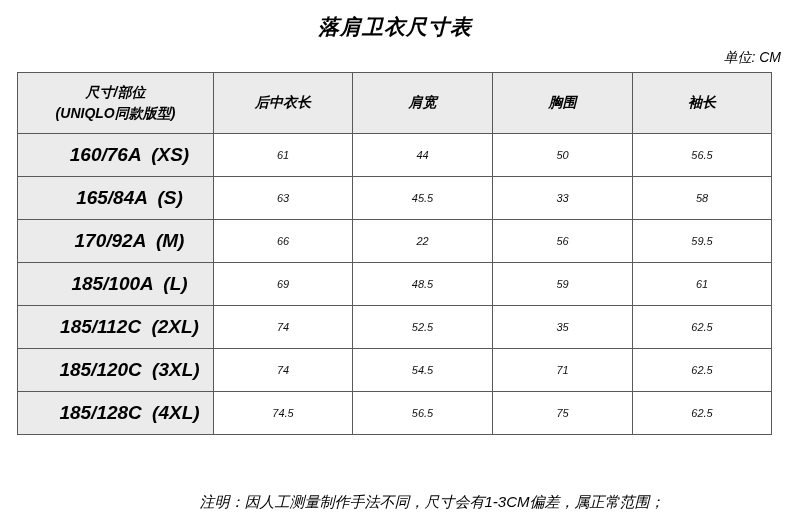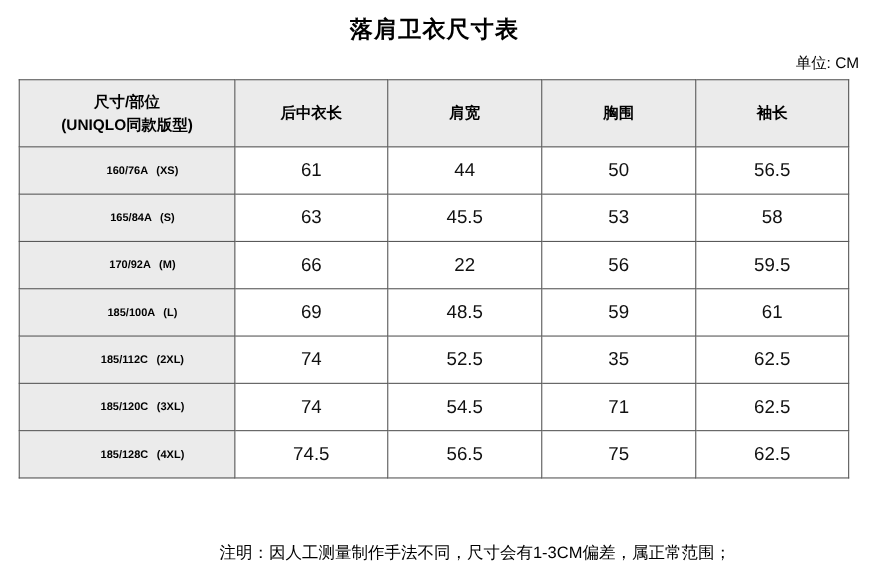--- a/index.html
+++ b/index.html
@@ -8,20 +8,21 @@
     background: #ffffff;
     font-family: "Liberation Sans", "DejaVu Sans", sans-serif;
     color: #000000;
   }
   .page {
     position: relative;
     width: 790px;
     height: 520px;
     background: #ffffff;
     overflow: hidden;
+    font-style: italic;
   }
   .title {
     position: absolute;
     top: 13px;
     left: 0;
     width: 100%;
     text-align: center;
     font-size: 21px;
     font-weight: bold;
     letter-spacing: 1px;
@@ -51,28 +52,28 @@
   table.size-table thead tr { height: 61px; margin-top: 25px; }
   table.size-table tbody tr { height: 43px; }
   table.size-table th {
     background: #ebebeb;
     font-size: 14px;
     font-weight: bold;
   }
   table.size-table th.corner { line-height: 21px; }
   table.size-table td.size {
     background: #ebebeb;
-    font-size: 10px;
+    font-size: 19px;
     font-weight: bold;
     word-spacing: 5px;
     padding-left: 28px;
   }
   table.size-table td.val {
     background: #ffffff;
-    font-size: 17px;
+    font-size: 11px;
     font-weight: normal;
     color: #111111;
     margin-top: 44px;
   }
   .note {
     position: absolute;
     top: 493px;
     left: 0;
     width: 100%;
     text-align: center;
@@ -117,21 +118,21 @@
           <td class="size">160/76A (XS)</td>
           <td class="val">61</td>
           <td class="val">44</td>
           <td class="val">50</td>
           <td class="val">56.5</td>
         </tr>
         <tr>
           <td class="size">165/84A (S)</td>
           <td class="val">63</td>
           <td class="val">45.5</td>
-          <td class="val">53</td>
+          <td class="val">33</td>
           <td class="val">58</td>
         </tr>
         <tr>
           <td class="size">170/92A (M)</td>
           <td class="val">66</td>
           <td class="val">22</td>
           <td class="val">56</td>
           <td class="val">59.5</td>
         </tr>
         <tr>

